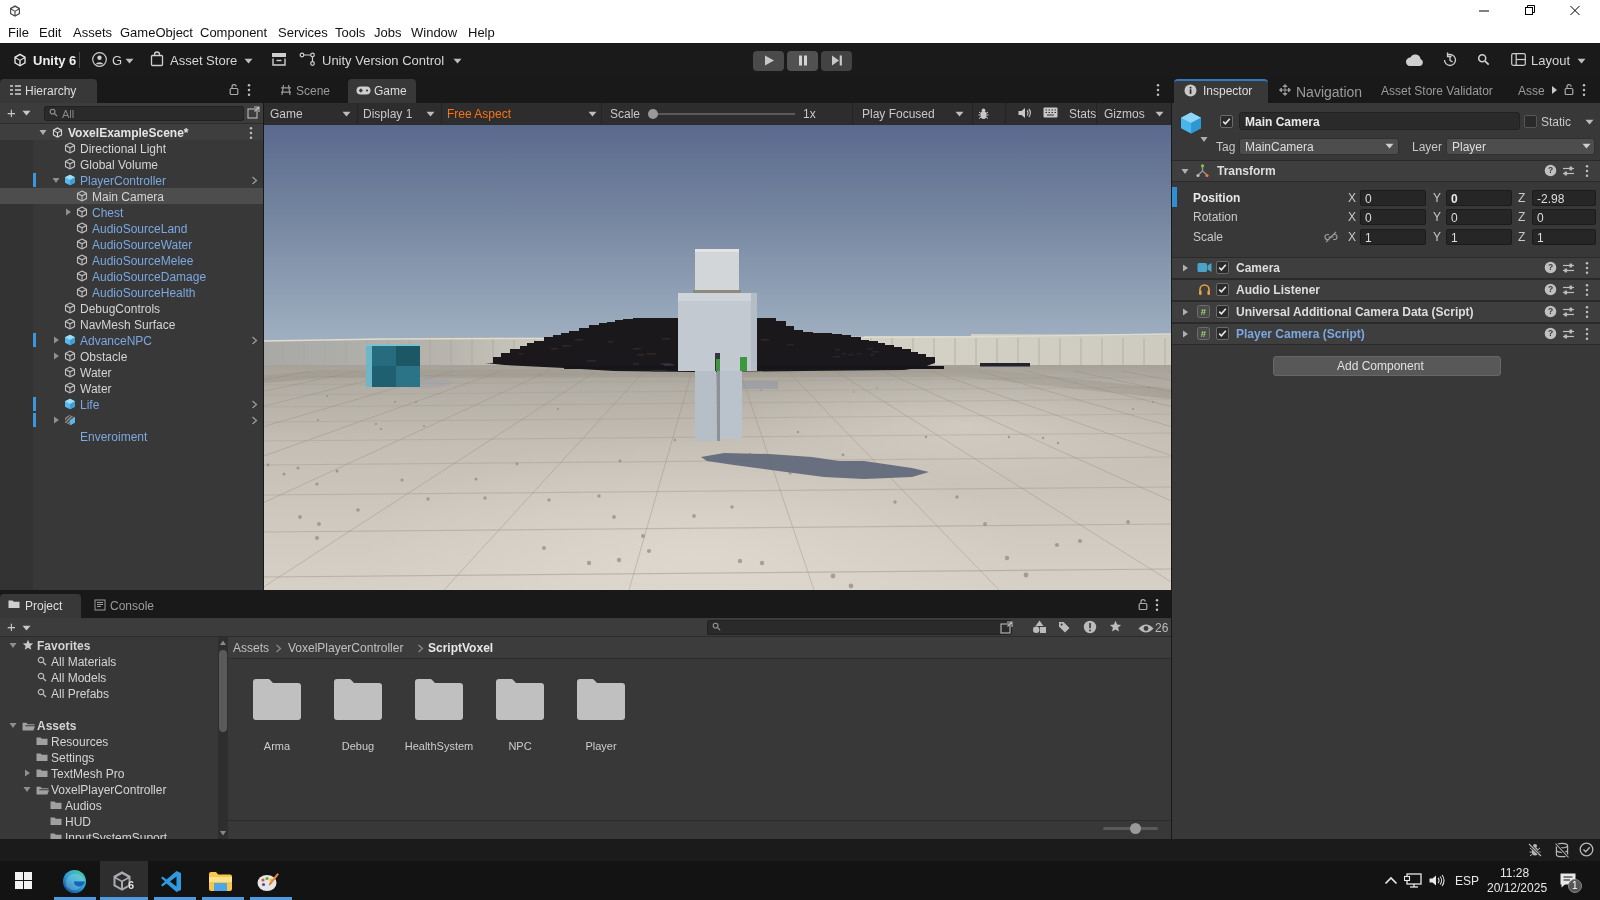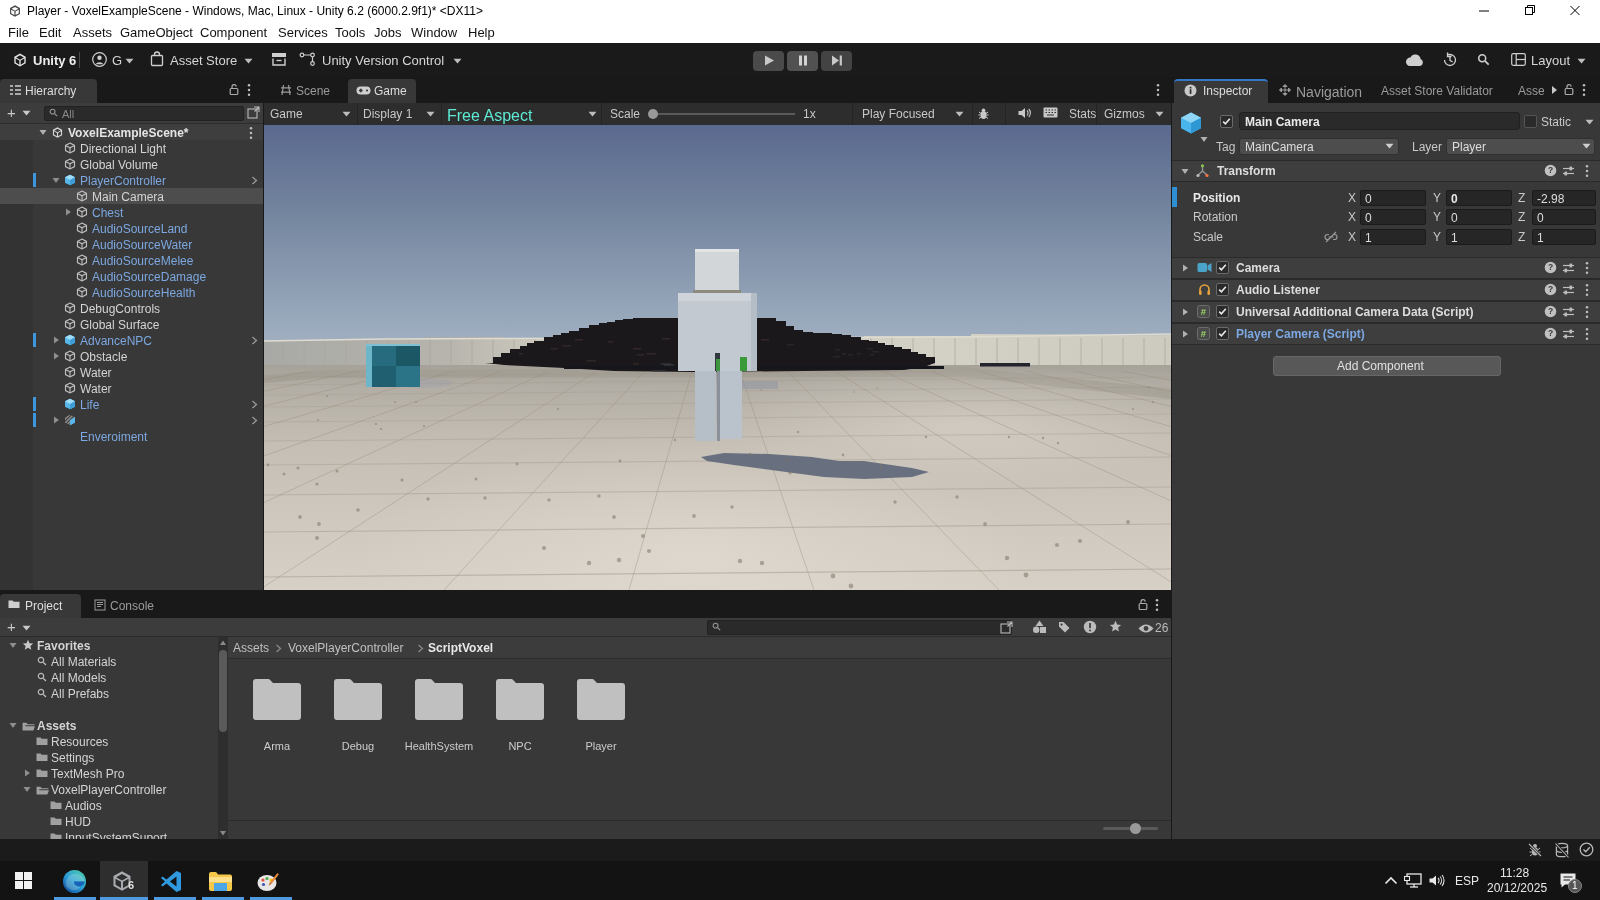--- a/index.html
+++ b/index.html
@@ -5,21 +5,20 @@
   font-family:"Liberation Sans",sans-serif;background:#383838;}
 .a{position:absolute;}
 .t{position:absolute;white-space:nowrap;}
 svg{display:block}
 </style></head><body>
 <div id="root">
 <div class="a" style="left:0;top:0;width:1600px;height:43px;background:#ffffff"></div>
     <svg class="a" style="left:8px;top:4px" width="14" height="14" viewBox="0 0 24 24">
       <path fill="#4a4a4a" d="M12 2.2 L20.5 7 v10 L12 21.8 L3.5 17 V7 Z M12 5 L6.2 8.3 12 11.6 17.8 8.3 Z M5.5 9.8 v6 L11 19 v-6.2 Z M18.5 9.8 L13 12.8 V19 l5.5 -3.2 Z"></path>
     </svg>
-    <div class="t" style="left:27px;top:4px;font-size:12px;color:#000">Player - VoxelExampleScene - Windows, Mac, Linux - Unity 6.2 (6000.2.9f1)* &lt;DX11&gt;</div>
     <svg class="a" style="left:1475px;top:0" width="18" height="21" viewBox="0 0 18 21">
       <line x1="4" y1="11" x2="14" y2="11" stroke="#000" stroke-width="1"></line>
     </svg>
     <svg class="a" style="left:1520px;top:0" width="18" height="21" viewBox="0 0 18 21">
       <rect x="5.5" y="7.5" width="7" height="7" fill="none" stroke="#000" stroke-width="1"></rect>
       <path d="M7.5 7.5 V5.5 H14.5 V12.5 H12.5" fill="none" stroke="#000" stroke-width="1"></path>
     </svg>
     <svg class="a" style="left:1566px;top:0" width="18" height="21" viewBox="0 0 18 21">
       <path d="M4.5 6 L13.5 15 M13.5 6 L4.5 15" stroke="#000" stroke-width="1"></path>
     </svg>
@@ -256,21 +255,21 @@
     <div class="t" style="left:92px;top:286px;font-size:12px;color:#7ca7e0">AudioSourceHealth</div>
     <svg class="a" style="left:64px;top:302px" width="12" height="12" viewBox="0 0 12 12">
       <path d="M6 1 L10.5 3.4 V8.6 L6 11 L1.5 8.6 V3.4 Z" fill="none" stroke="#c0c0c0" stroke-width="1.1"></path>
       <path d="M1.5 3.4 L6 5.8 L10.5 3.4 M6 5.8 V11" fill="none" stroke="#c0c0c0" stroke-width="1.1"></path>
     </svg>
     <div class="t" style="left:80px;top:302px;font-size:12px;color:#d4d4d4">DebugControls</div>
     <svg class="a" style="left:64px;top:318px" width="12" height="12" viewBox="0 0 12 12">
       <path d="M6 1 L10.5 3.4 V8.6 L6 11 L1.5 8.6 V3.4 Z" fill="none" stroke="#c0c0c0" stroke-width="1.1"></path>
       <path d="M1.5 3.4 L6 5.8 L10.5 3.4 M6 5.8 V11" fill="none" stroke="#c0c0c0" stroke-width="1.1"></path>
     </svg>
-    <div class="t" style="left:80px;top:318px;font-size:12px;color:#d4d4d4">Global Surface</div>
+    <div class="t" style="left:80px;top:318px;font-size:12px;color:#d4d4d4">NavMesh Surface</div>
     <div class="a" style="left:33px;top:333px;width:3px;height:14px;background:#3b96dd"></div>
     <svg class="a" style="left:51px;top:335px" width="10" height="10" viewBox="0 0 10 10">
       <polygon points="3,1.5 8,5 3,8.5" fill="#8f8f8f"></polygon>
     </svg>
     <svg class="a" style="left:64px;top:334px" width="12" height="12" viewBox="0 0 12 12">
       <path d="M6 0.7 L11 3.3 V8.7 L6 11.3 L1 8.7 V3.3 Z" fill="#57b6ea"></path>
       <path d="M6 0.7 L11 3.3 L6 5.9 L1 3.3 Z" fill="#9fdcf7"></path>
       <path d="M6 5.9 L11 3.3 V8.7 L6 11.3 Z" fill="#3e9cd6"></path>
     </svg>
     <div class="t" style="left:80px;top:334px;font-size:12px;color:#7ca7e0">AdvanceNPC</div>
@@ -326,21 +325,21 @@
     <div class="a" style="left:263px;top:103px;width:1px;height:487px;background:#191919"></div>
     <div class="a" style="left:264px;top:103px;width:907px;height:22px;background:#2d2d2d"></div>
     <div class="t" style="left:270px;top:107px;font-size:12px;color:#c8c8c8">Game</div>
     <svg class="a" style="left:342px;top:111px" width="9" height="6" viewBox="0 0 9 6">
       <polygon points="0.5,0.8 8.5,0.8 4.5,5.4" fill="#bdbdbd"></polygon>
     </svg>
     <div class="t" style="left:363px;top:107px;font-size:12px;color:#c8c8c8">Display 1</div>
     <svg class="a" style="left:426px;top:111px" width="9" height="6" viewBox="0 0 9 6">
       <polygon points="0.5,0.8 8.5,0.8 4.5,5.4" fill="#bdbdbd"></polygon>
     </svg>
-    <div class="t" style="left:447px;top:107px;font-size:16px;color:#5eead4">Free Aspect</div>
+    <div class="t" style="left:447px;top:107px;font-size:12px;color:#f97316">Free Aspect</div>
     <svg class="a" style="left:588px;top:111px" width="9" height="6" viewBox="0 0 9 6">
       <polygon points="0.5,0.8 8.5,0.8 4.5,5.4" fill="#bdbdbd"></polygon>
     </svg>
     <div class="a" style="left:357px;top:103px;width:1px;height:22px;background:#242424"></div>
     <div class="a" style="left:441px;top:103px;width:1px;height:22px;background:#242424"></div>
     <div class="a" style="left:601px;top:103px;width:1px;height:22px;background:#242424"></div>
     <div class="a" style="left:852px;top:103px;width:1px;height:22px;background:#242424"></div>
     <div class="a" style="left:972px;top:103px;width:1px;height:22px;background:#242424"></div>
     <div class="a" style="left:1005px;top:103px;width:1px;height:22px;background:#242424"></div>
     <div class="a" style="left:1096px;top:103px;width:1px;height:22px;background:#242424"></div>

